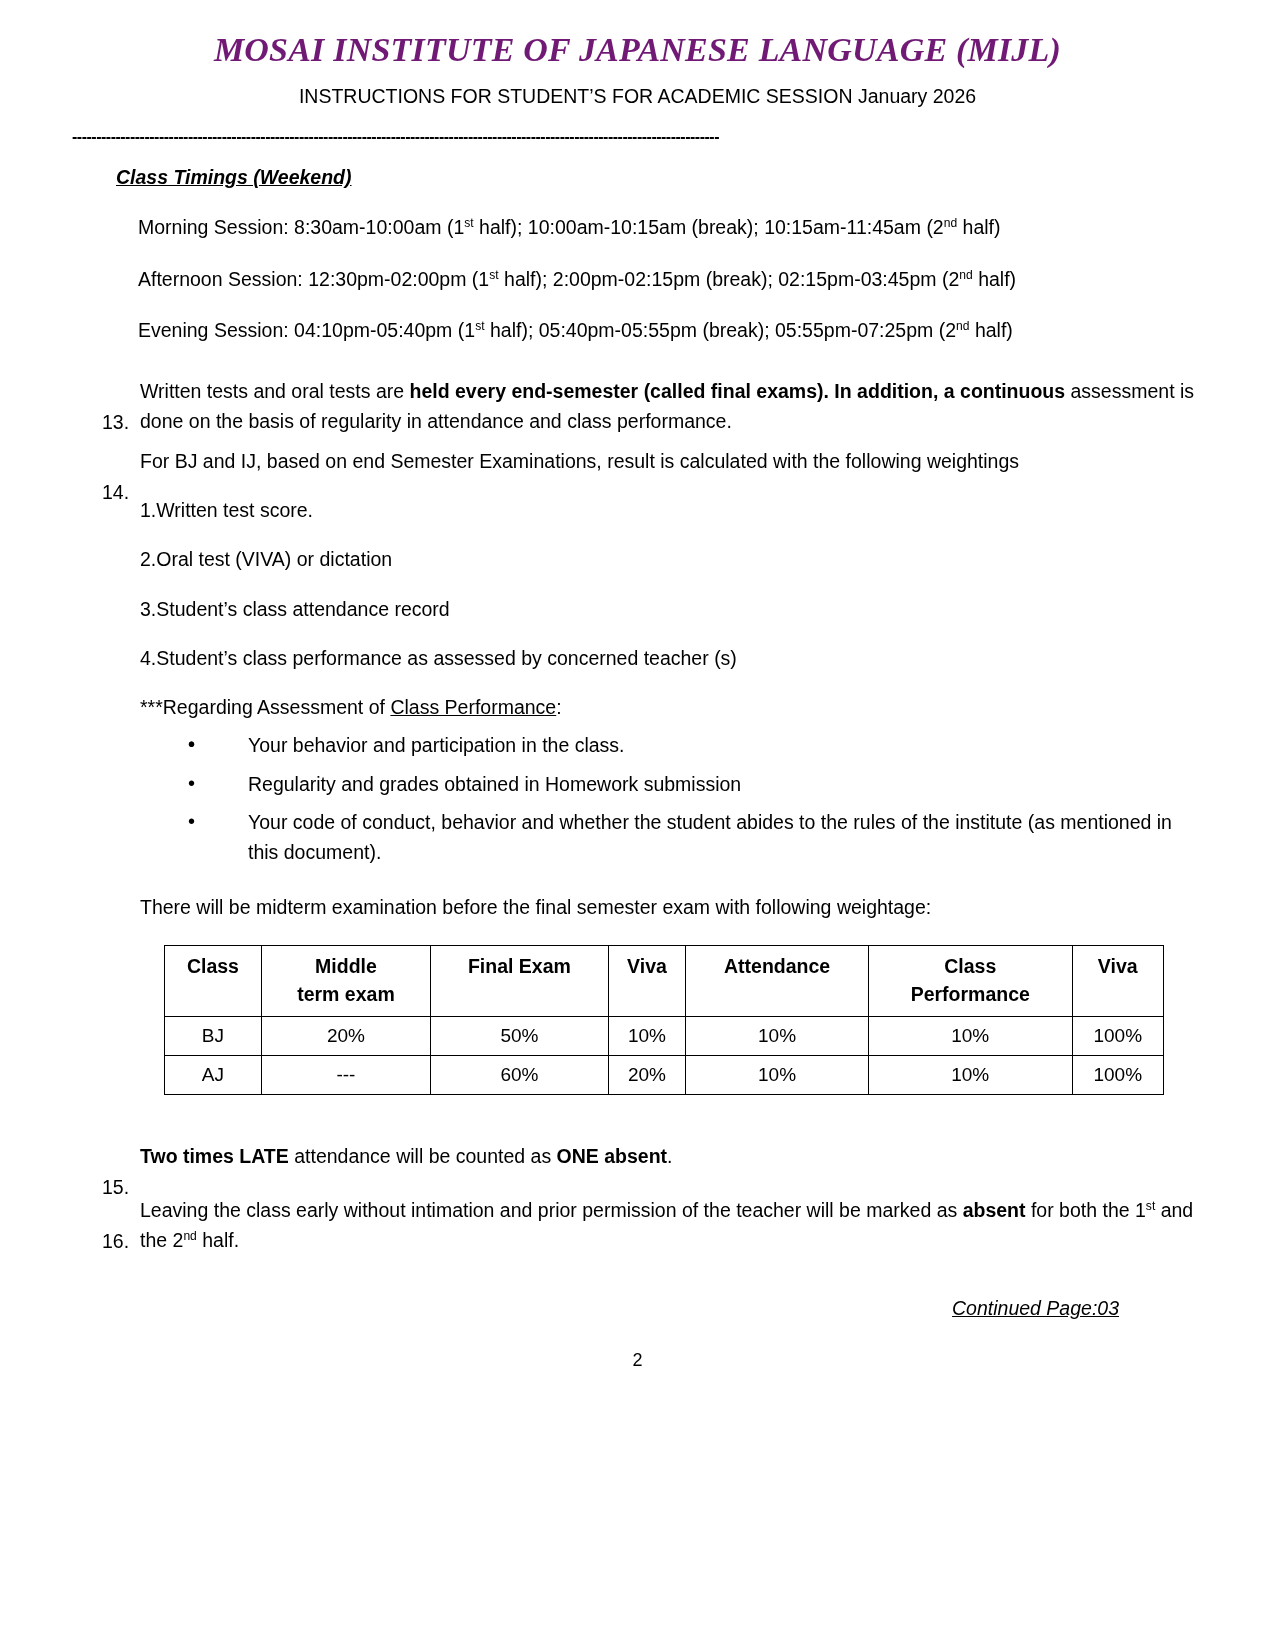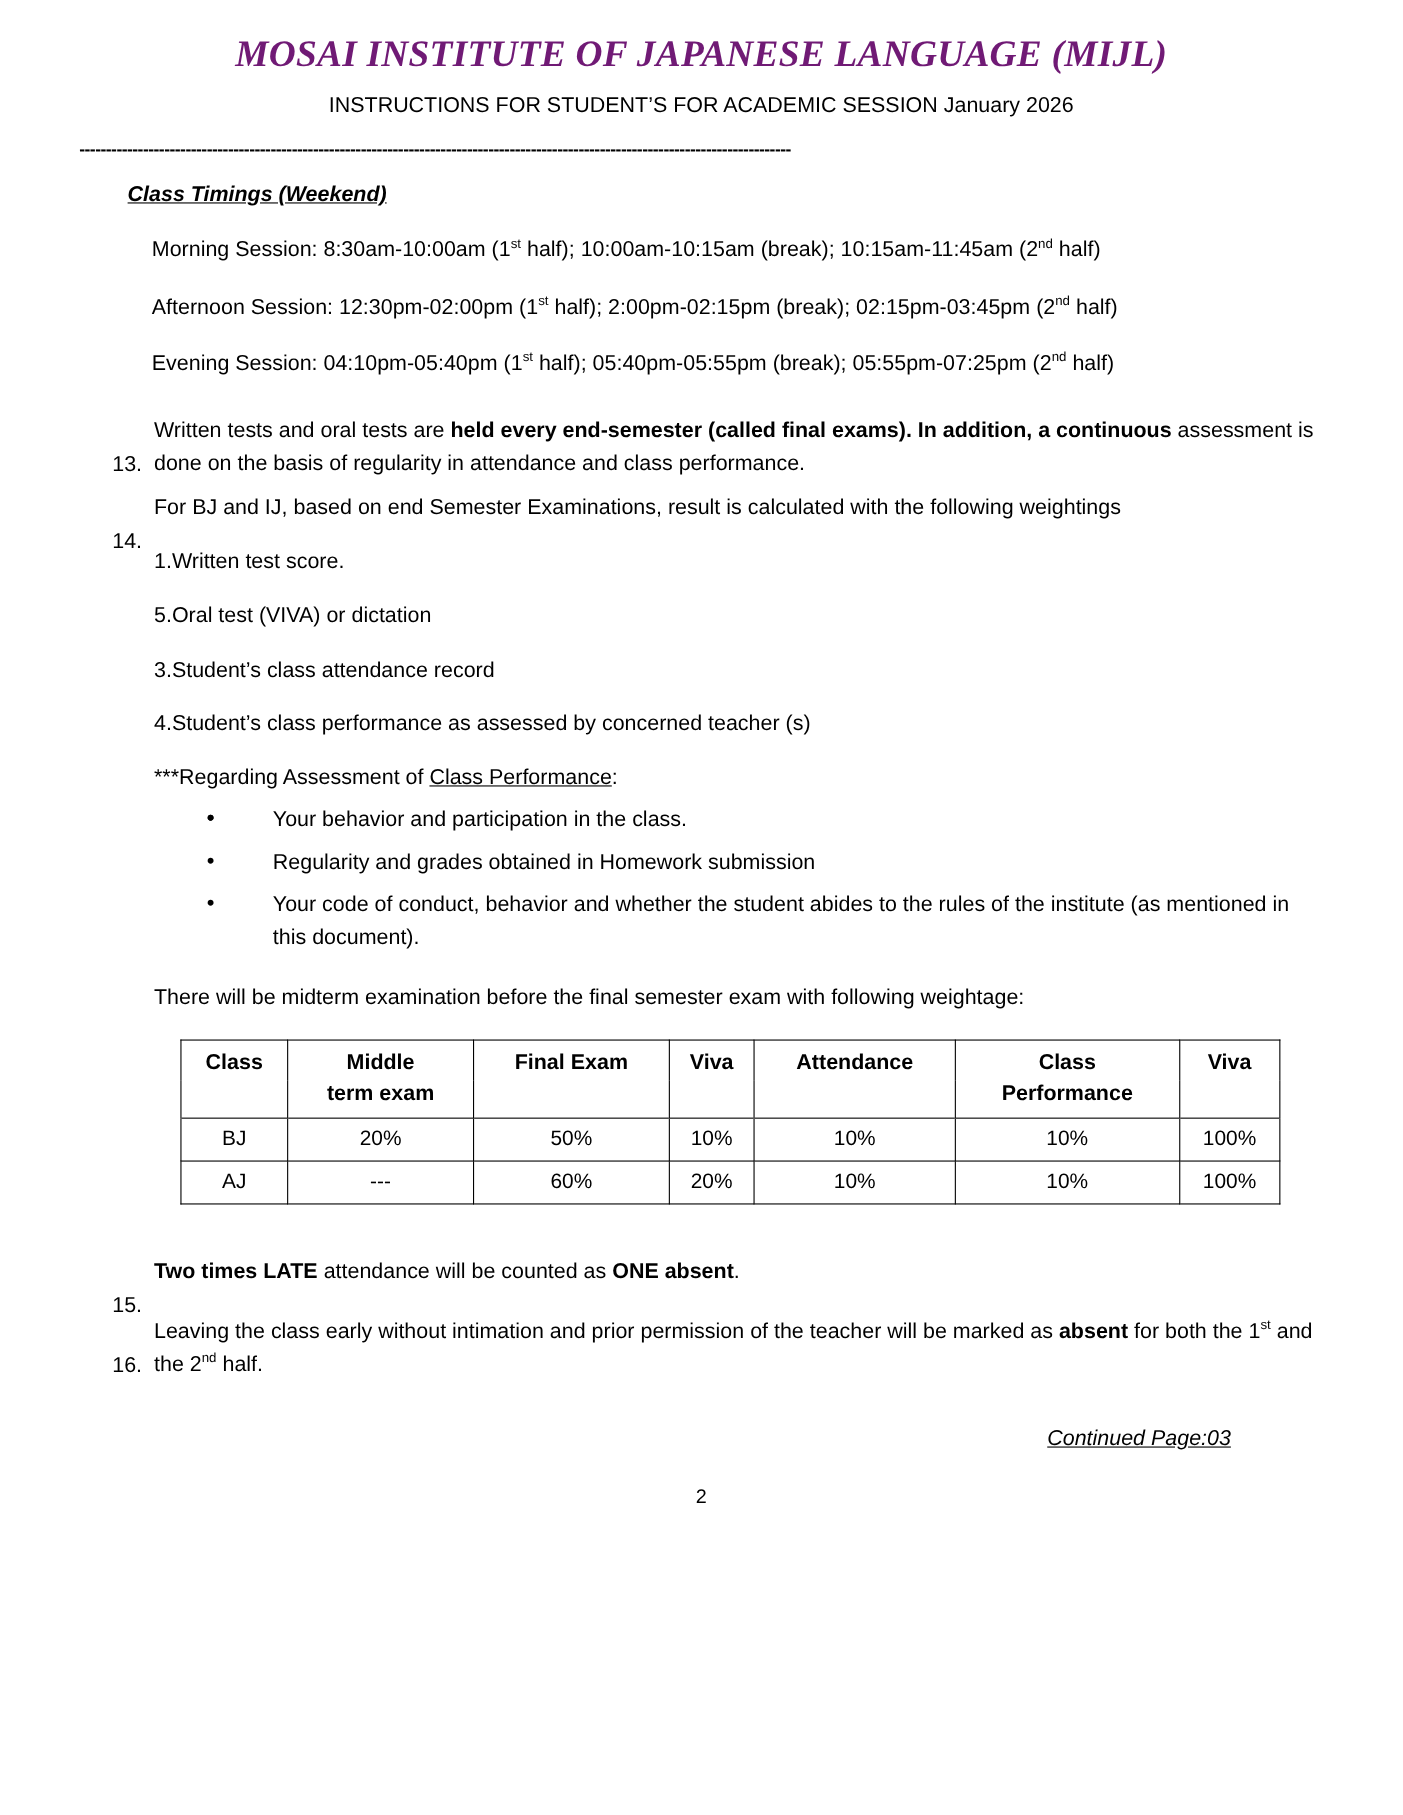--- a/index.html
+++ b/index.html
@@ -179,21 +179,21 @@
     <span>Written tests and oral tests are </span><b>held every end-semester (called final exams).  In addition, a continuous</b><span> assessment is done on the basis of regularity in attendance and class performance.</span>
   </div>
 
   <div class="num-item">
     <span class="num">14.</span>
     <span>For BJ and IJ, based on end Semester Examinations, result is calculated with the following weightings</span>
   </div>
 
   <div class="sub-list">
     <div>1.Written test score.</div>
-    <div>5.Oral test (VIVA) or dictation</div>
+    <div>2.Oral test (VIVA) or dictation</div>
     <div>3.Student’s class attendance record</div>
     <div>4.Student’s class performance as assessed by concerned teacher (s)</div>
     <div>
       <span>***Regarding Assessment of </span><span class="ul-line">Class Performance</span><span>:</span>
     </div>
   </div>
 
   <div class="bullets">
     <div class="bullet">
       <span class="dot">•</span>

